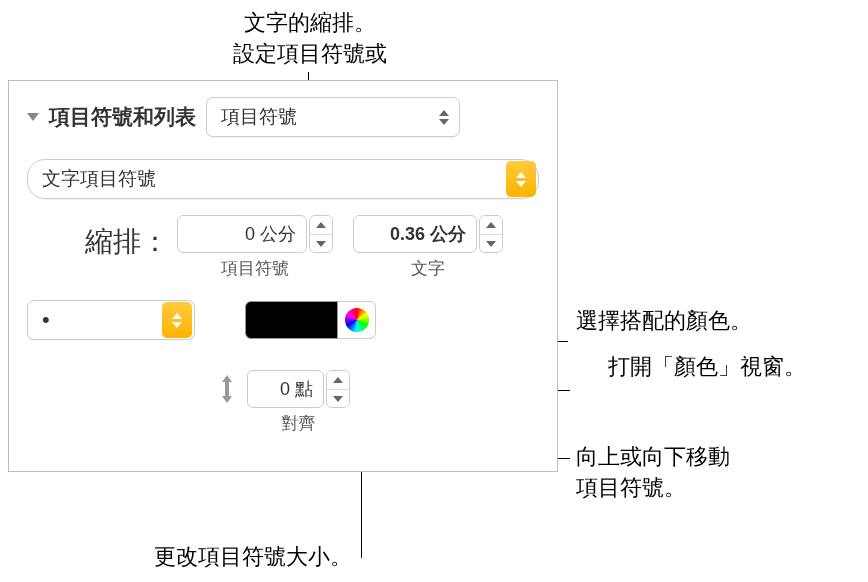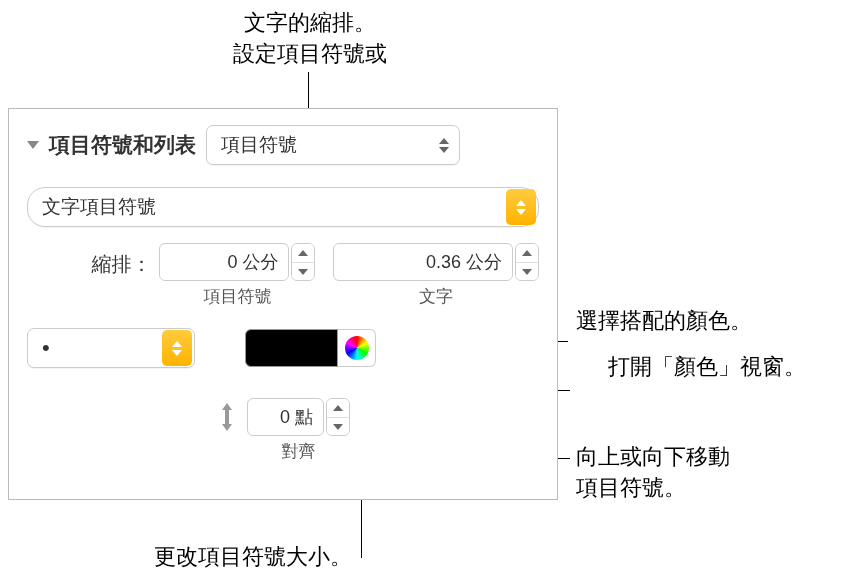--- a/index.html
+++ b/index.html
@@ -17,21 +17,21 @@
     }
     .callout {
       position: absolute;
       font-size: 22px;
       color: #000;
       line-height: 1.4;
     }
     .panel {
       position: absolute;
       left: 8px;
-      top: 108px;
+      top: 80px;
       width: 550px;
       height: 392px;
       border: 1px solid #bbb;
       background: #fff;
     }
     .section-header {
       display: flex;
       align-items: center;
       padding: 16px 18px 12px 18px;
     }
@@ -105,21 +105,21 @@
     .dropdown-yellow-btn .arrow-up { border-bottom-color: #fff; }
     .dropdown-yellow-btn .arrow-down { border-top-color: #fff; }
     .row {
       display: flex;
       align-items: flex-start;
       padding: 6px 18px;
     }
     .row-label {
       width: 150px;
       text-align: right;
-      font-size: 20px;
+      font-size: 28px;
       color: #333;
       padding-right: 8px;
       padding-top: 8px;
     }
     .field-group {
       display: flex;
       flex-direction: column;
       align-items: center;
     }
     .stepper-field {
@@ -130,21 +130,21 @@
       border: 1px solid #ccc;
       border-radius: 6px;
       height: 38px;
       padding: 0 10px;
       font-size: 18px;
       text-align: right;
       color: #333;
       background: #fff;
     }
     .stepper-input.w130 { width: 130px; }
-    .stepper-input.w150 { width: 180px; }
+    .stepper-input.w150 { width: 124px; font-weight: bold; }
     .stepper-input.w115 { width: 115px; }
     .stepper-input.w100 { width: 77px; }
     .stepper-btns {
       display: flex;
       flex-direction: column;
       border: 1px solid #ccc;
       border-radius: 6px;
       margin-left: 2px;
       background: #fff;
       overflow: hidden;

